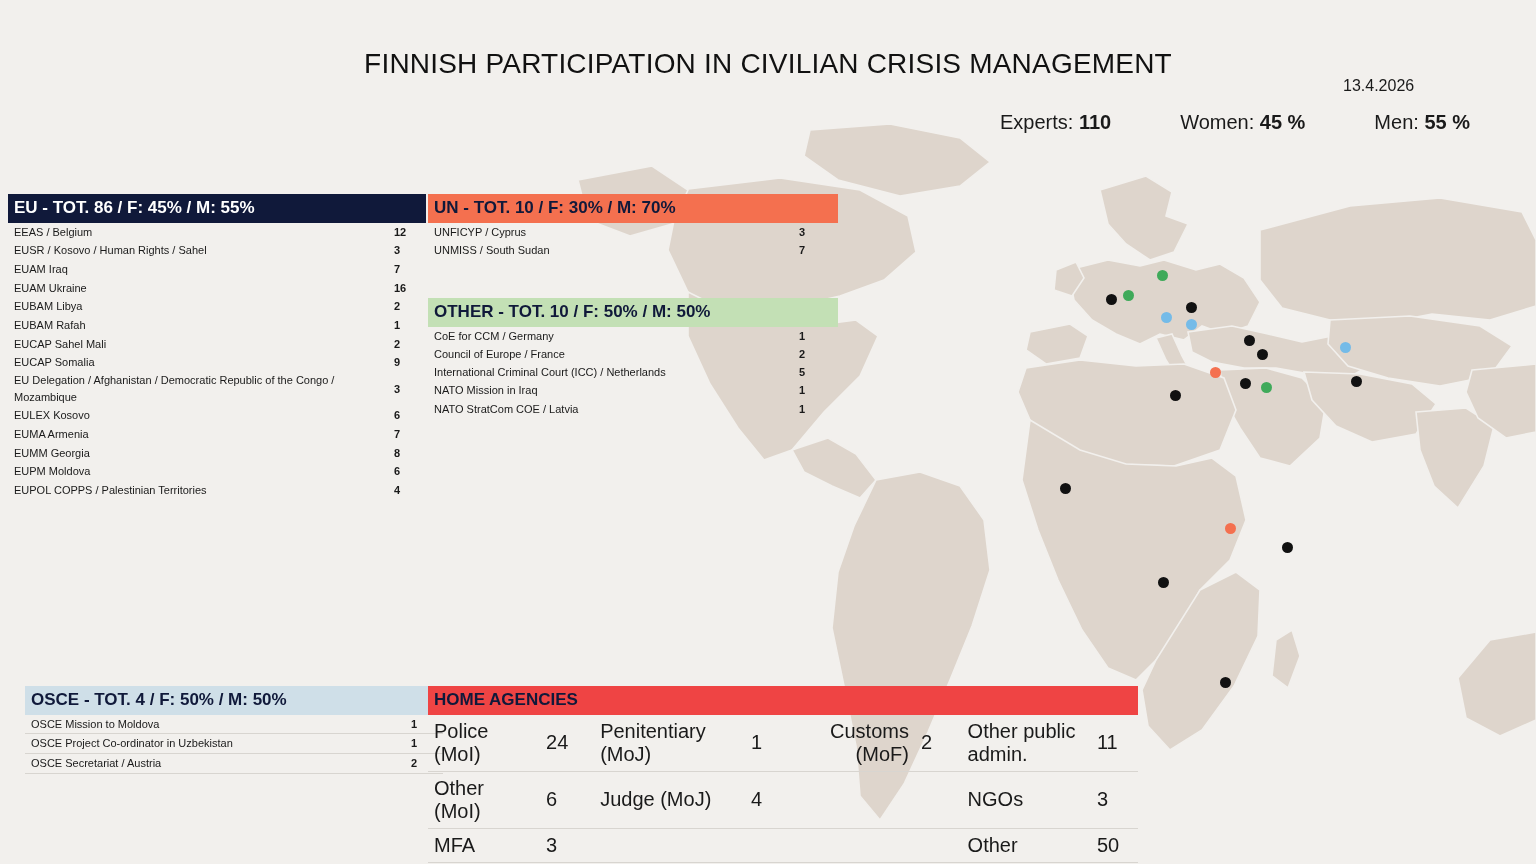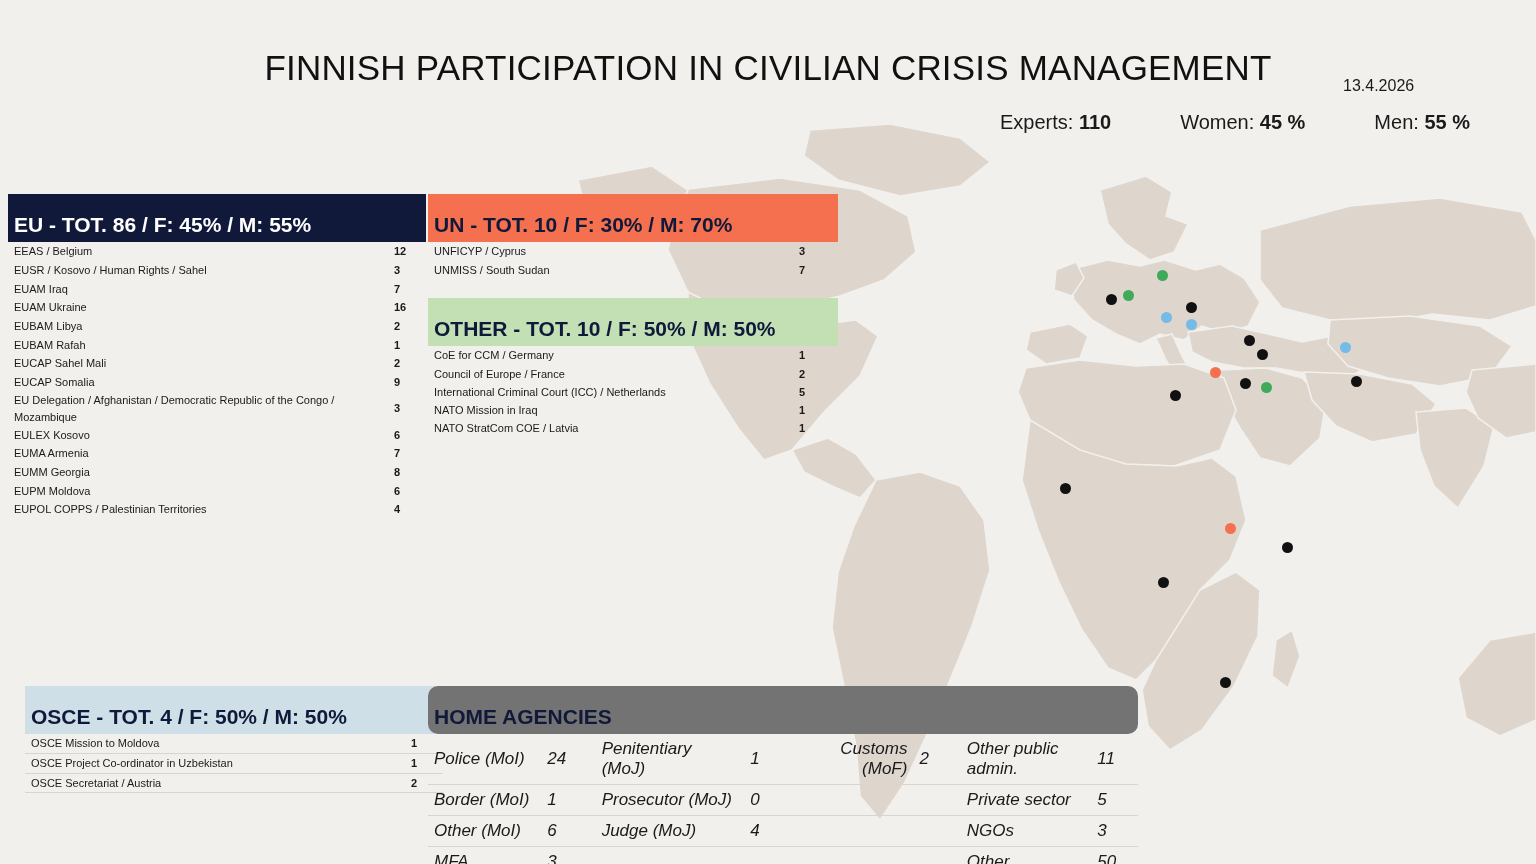--- a/index.html
+++ b/index.html
@@ -27,21 +27,21 @@
   }
   #map-layer svg { display: block; }
 
   
   #header-title {
     position: absolute;
     left: 0;
     top: 48px;
     width: 1536px;
     text-align: center;
-    font-size: 35px;
+    font-size: 28px;
     font-weight: 400;
     letter-spacing: 0.2px;
     color: #111;
     white-space: nowrap;
   }
   #header-date {
     position: absolute;
     left: 1343px;
     top: 77px;
     font-size: 16px;
@@ -58,22 +58,22 @@
     color: #1a1a1a;
     white-space: nowrap;
   }
   #header-stats .stat { display: inline-block; }
   #header-stats .stat b { font-weight: bold; }
 
   
   .section { position: absolute; }
   .sec-header {
     font-weight: bold;
-    font-size: 21px;
-    padding: 19px 6px 5px 6px;
+    font-size: 17px;
+    padding: 4px 6px 5px 6px;
     box-sizing: border-box;
     line-height: 1.15;
   }
   .rows { width: 100%; }
   .row {
     display: flex;
     align-items: flex-start;
     font-size: 11px;
     line-height: 1.7;
     padding: 0 6px;
@@ -107,22 +107,22 @@
   #other-section .row.two-line .value { align-self: center; }
 
   
   #osce-section { left: 25px; top: 686px; width: 418px; }
   #osce-section .sec-header { background: #cfdfe8; color: #10193a; }
   #osce-section .row { border-bottom: 1px solid #d8d5d0; }
   #osce-section .row .value { width: 26px; }
 
   
   #home-section { left: 428px; top: 686px; width: 710px; }
-  #home-section .sec-header { background: #737373; color: #10193a; border-radius: 10px; }
-  #home-table { width: 100%; border-collapse: collapse; font-size: 17px; font-style: italic; }
+  #home-section .sec-header { background: #ef4444; color: #10193a; }
+  #home-table { width: 100%; border-collapse: collapse; font-size: 20px; }
   #home-table td {
     padding: 5px 6px;
     border-bottom: 1px solid #d8d5d0;
     vertical-align: middle;
   }
   #home-table td.num { font-weight: normal; }
   .col-a { width: 118px; }
   .col-a-n { width: 50px; }
   .col-b { width: 152px; }
   .col-b-n { width: 48px; }
@@ -361,30 +361,20 @@
     <tbody>
       <tr>
         <td class="col-a">Police (MoI)</td>
         <td class="col-a-n num">24</td>
         <td class="col-b">Penitentiary (MoJ)</td>
         <td class="col-b-n num">1</td>
         <td class="col-c">Customs (MoF)</td>
         <td class="col-c-n num">2</td>
         <td class="col-d">Other public admin.</td>
         <td class="col-d-n num">11</td>
-      </tr>
-      <tr>
-        <td class="col-a">Border (MoI)</td>
-        <td class="col-a-n num">1</td>
-        <td class="col-b">Prosecutor (MoJ)</td>
-        <td class="col-b-n num">0</td>
-        <td class="col-c"></td>
-        <td class="col-c-n num"></td>
-        <td class="col-d">Private sector</td>
-        <td class="col-d-n num">5</td>
       </tr>
       <tr>
         <td class="col-a">Other (MoI)</td>
         <td class="col-a-n num">6</td>
         <td class="col-b">Judge (MoJ)</td>
         <td class="col-b-n num">4</td>
         <td class="col-c"></td>
         <td class="col-c-n num"></td>
         <td class="col-d">NGOs</td>
         <td class="col-d-n num">3</td>

